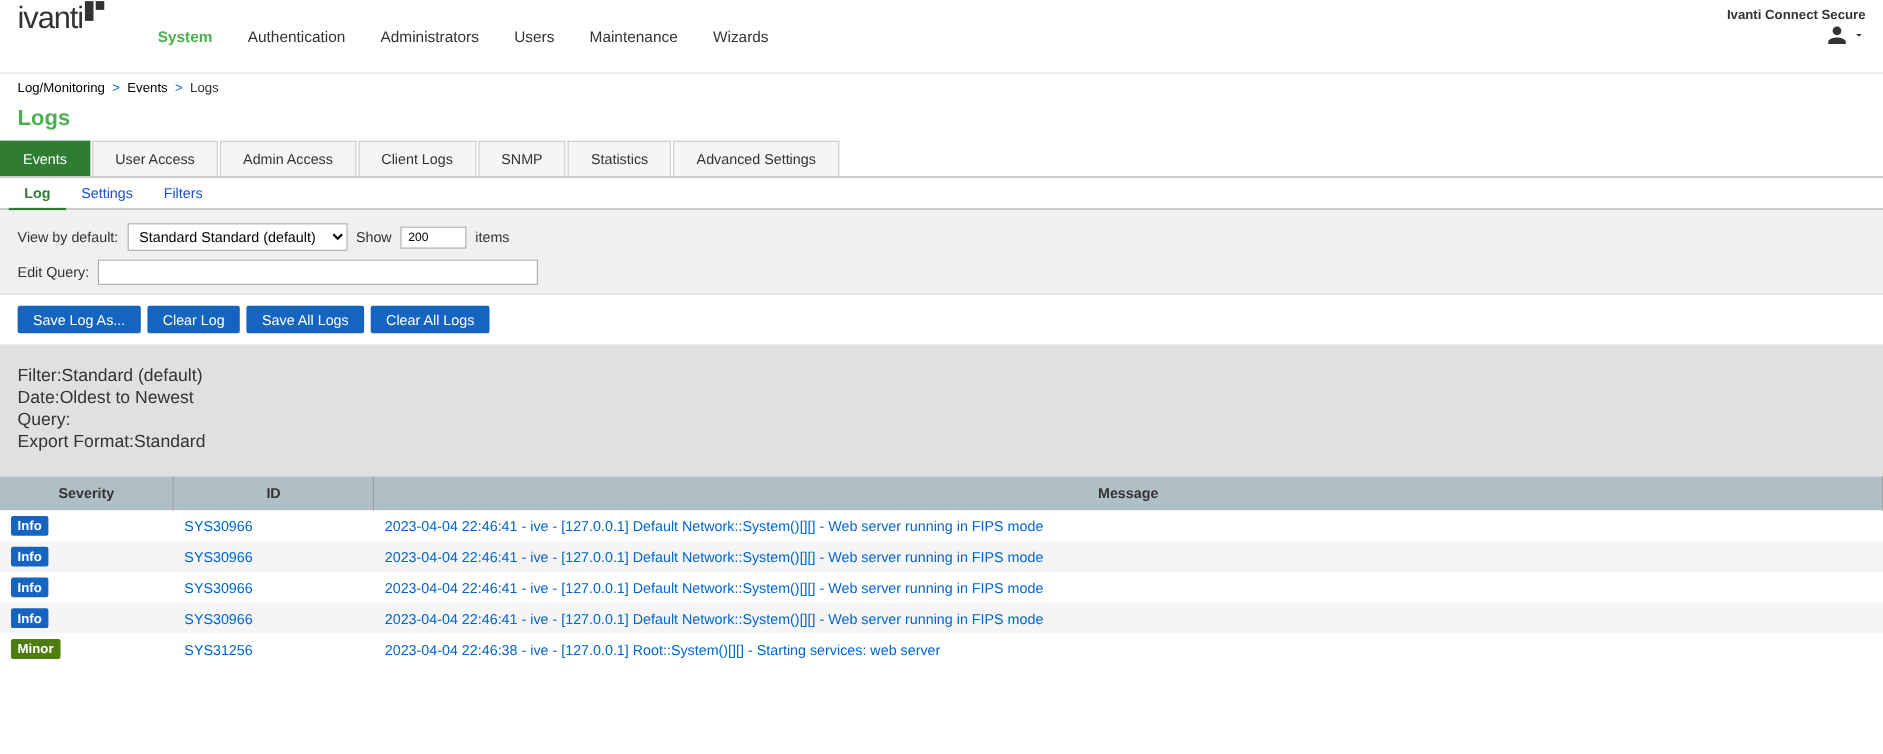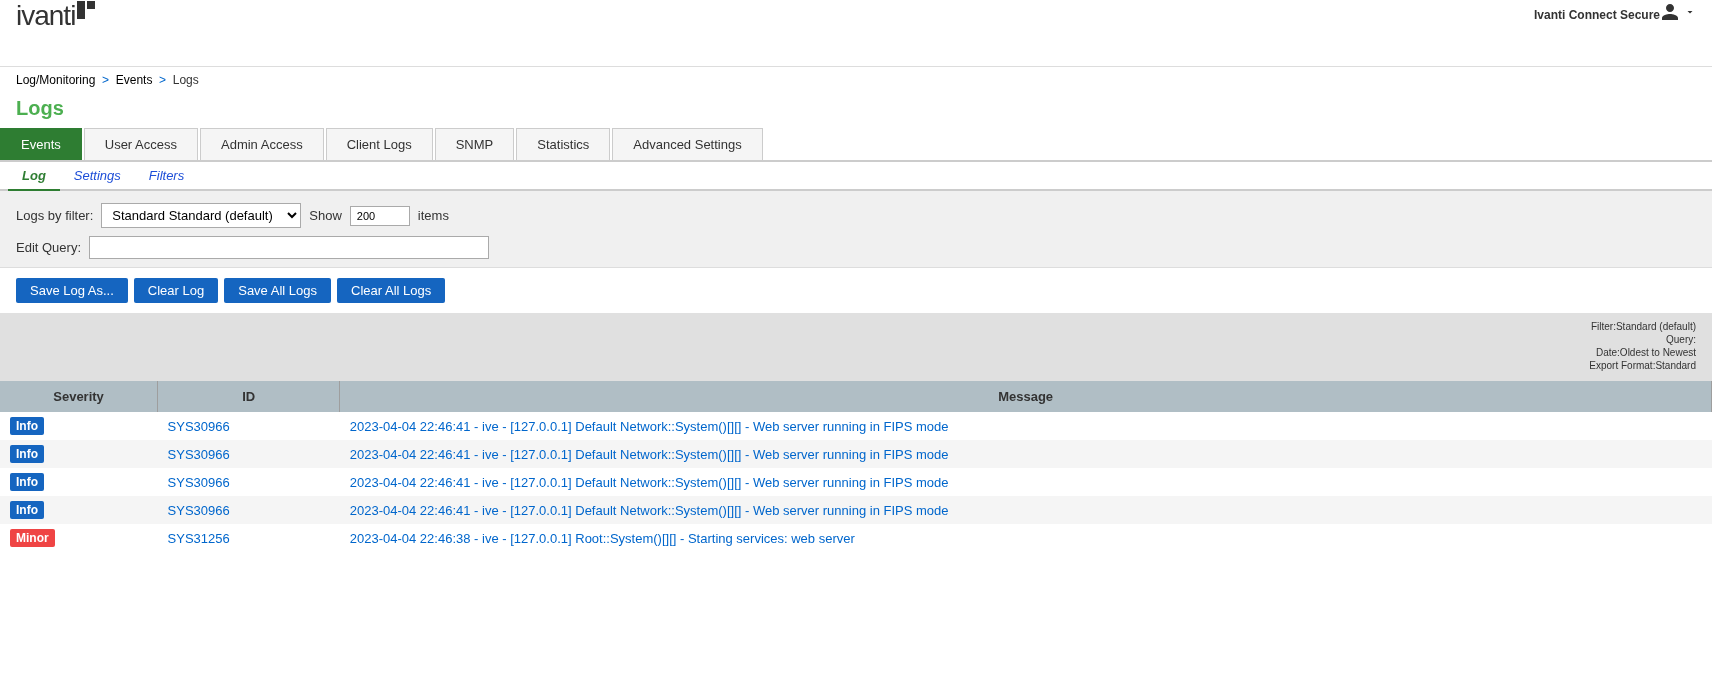--- a/index.html
+++ b/index.html
@@ -48,21 +48,21 @@
     }
     .nav-links li a.active {
       color: #4caf50;
       font-weight: bold;
     }
     .top-right {
       position: absolute;
       right: 16px;
       top: 0;
       display: flex;
-      flex-direction: row;
+      flex-direction: column;
       align-items: flex-end;
     }
     .app-title {
       font-size: 12px;
       font-weight: bold;
       padding-top: 6px;
     }
     .user-icon {
       display: flex;
       align-items: center;
@@ -110,21 +110,20 @@
       color: #fff;
       border-color: #2e7d32;
     }
 
     
     .sub-tabs {
       display: flex;
       border-bottom: 2px solid #ccc;
       padding: 0 8px;
       margin: 0;
-      font-style: italic;
     }
     .sub-tabs .tab {
       padding: 6px 14px;
       cursor: pointer;
       font-size: 13px;
       color: #1d4ed8;
       border-bottom: 2px solid transparent;
       margin-bottom: -2px;
     }
     .sub-tabs .tab.active {
@@ -190,24 +189,23 @@
     
     .action-bar {
       padding: 10px 16px;
       display: flex;
       gap: 6px;
     }
 
     
     .log-info {
       background: #e0e0e0;
-      padding: 8px 16px;
-      font-size: 10px;
-      color: #333;
-      text-align: right;
+      padding: 20px 16px;
+      font-size: 16px;
+      color: #333;
     }
     .log-info div { margin-bottom: 2px; }
 
     
     .log-table {
       width: 100%;
       border-collapse: collapse;
       font-size: 13px;
     }
     .log-table thead tr {
@@ -230,21 +228,21 @@
     .severity-info {
       background: #1565c0;
       color: #fff;
       padding: 2px 6px;
       border-radius: 2px;
       font-size: 12px;
       font-weight: bold;
       display: inline-block;
     }
     .severity-minor {
-      background: #ef4444;
+      background: #4d7c0f;
       color: #fff;
       padding: 2px 6px;
       border-radius: 2px;
       font-size: 12px;
       font-weight: bold;
       display: inline-block;
     }
     .link-blue { color: #0066cc; text-decoration: none; }
 
     .content-scroll {
@@ -255,20 +253,40 @@
 <body>
 
 <div class="top-nav">
   <div class="logo">
     <span class="logo-text">ivanti</span>
     <svg class="logo-icon" viewBox="0 0 18 18" fill="none">
       <rect x="10" y="0" width="8" height="8" fill="#333"></rect>
       <rect x="0" y="0" width="8" height="18" fill="#333"></rect>
     </svg>
   </div>
+  <ul class="nav-links">
+    <li>
+        <a href="#" class="active">System</a>
+      </li>
+    <li>
+        <a href="#">Authentication</a>
+      </li>
+    <li>
+        <a href="#">Administrators</a>
+      </li>
+    <li>
+        <a href="#">Users</a>
+      </li>
+    <li>
+        <a href="#">Maintenance</a>
+      </li>
+    <li>
+        <a href="#">Wizards</a>
+      </li>
+  </ul>
   <div class="top-right">
     <span class="app-title">Ivanti Connect Secure</span>
     <div class="user-icon">
       <svg width="20" height="20" viewBox="0 0 24 24" fill="#333">
         <path d="M12 12c2.7 0 4.8-2.1 4.8-4.8S14.7 2.4 12 2.4 7.2 4.5 7.2 7.2 9.3 12 12 12zm0 2.4c-3.2 0-9.6 1.6-9.6 4.8v2.4h19.2v-2.4c0-3.2-6.4-4.8-9.6-4.8z"></path>
       </svg>
       <svg width="12" height="12" viewBox="0 0 24 24" fill="#333">
         <path d="M7 10l5 5 5-5z"></path>
       </svg>
     </div>
@@ -296,21 +314,21 @@
 </div>
 
 <div class="sub-tabs">
   <div class="tab active">Log</div>
   <div class="tab">Settings</div>
   <div class="tab">Filters</div>
 </div>
 
 <div class="filter-bar">
   <div class="filter-row">
-    <span class="filter-label">Logs by filter:</span>
+    <span class="filter-label">View by default:</span>
     <select class="filter-select">
       <option>Standard Standard (default)</option>
     </select>
     <span class="filter-label">Show</span>
     <input type="text" class="filter-input-num" value="200" style="">
     <span class="filter-label">items</span>
   </div>
   <div class="edit-query-row">
     <span class="filter-label">Edit Query:</span>
     <input type="text" class="edit-query-input" value="" style="">
@@ -319,22 +337,22 @@
 
 <div class="action-bar">
   <button class="btn btn-blue">Save Log As...</button>
   <button class="btn btn-blue">Clear Log</button>
   <button class="btn btn-blue">Save All Logs</button>
   <button class="btn btn-blue">Clear All Logs</button>
 </div>
 
 <div class="log-info">
   <div>Filter:Standard (default)</div>
+  <div>Date:Oldest to Newest</div>
   <div>Query:</div>
-  <div>Date:Oldest to Newest</div>
   <div>Export Format:Standard</div>
 </div>
 
 <div class="content-scroll">
   <table class="log-table">
     <thead>
       <tr>
         <th>Severity</th>
         <th>ID</th>
         <th>Message</th>

